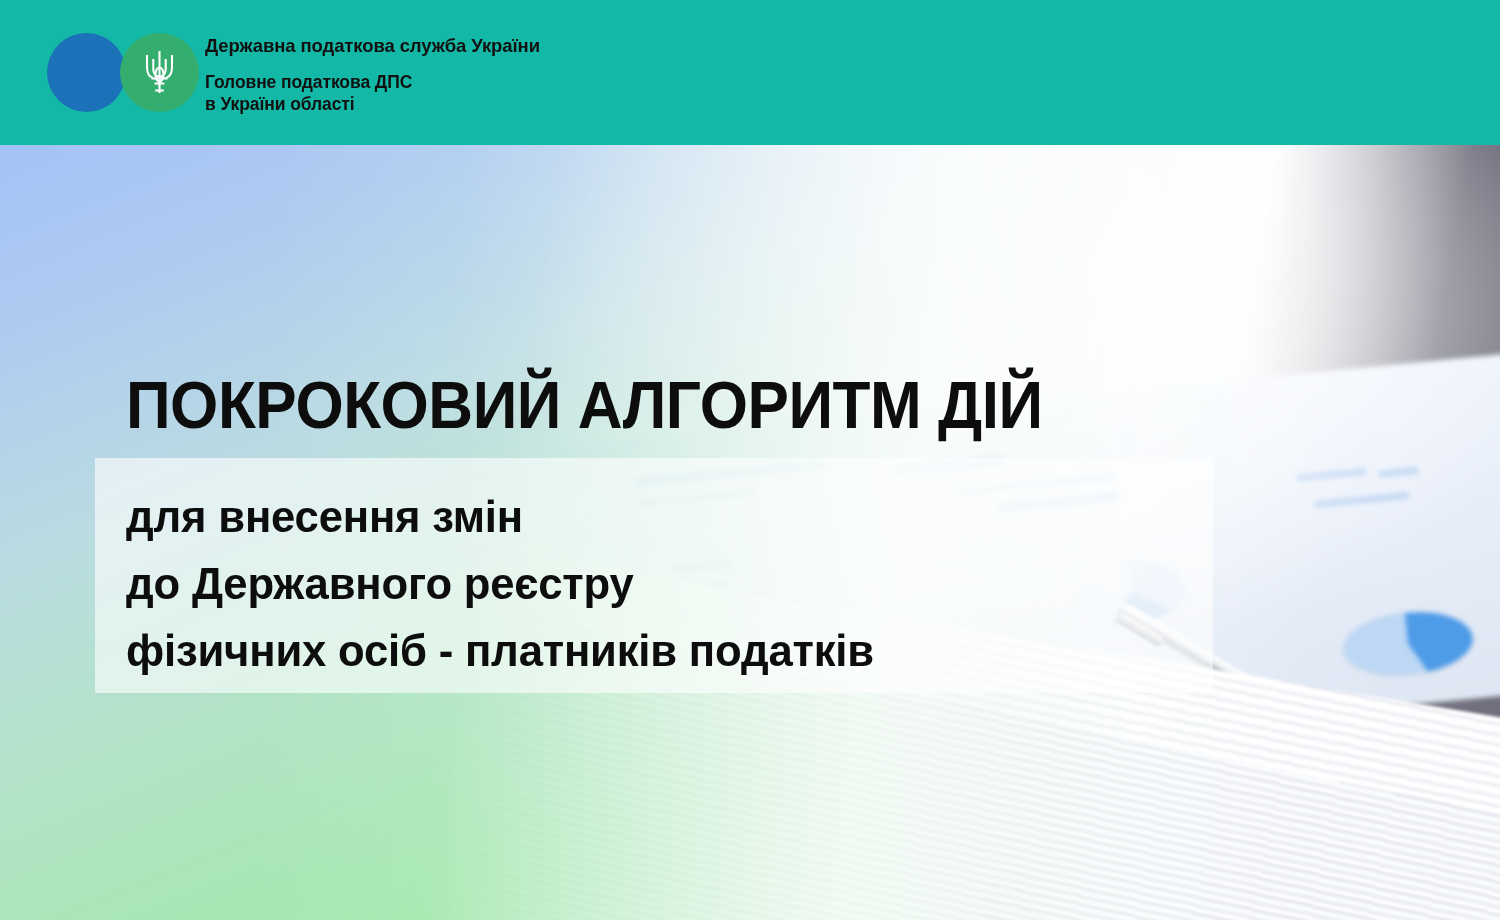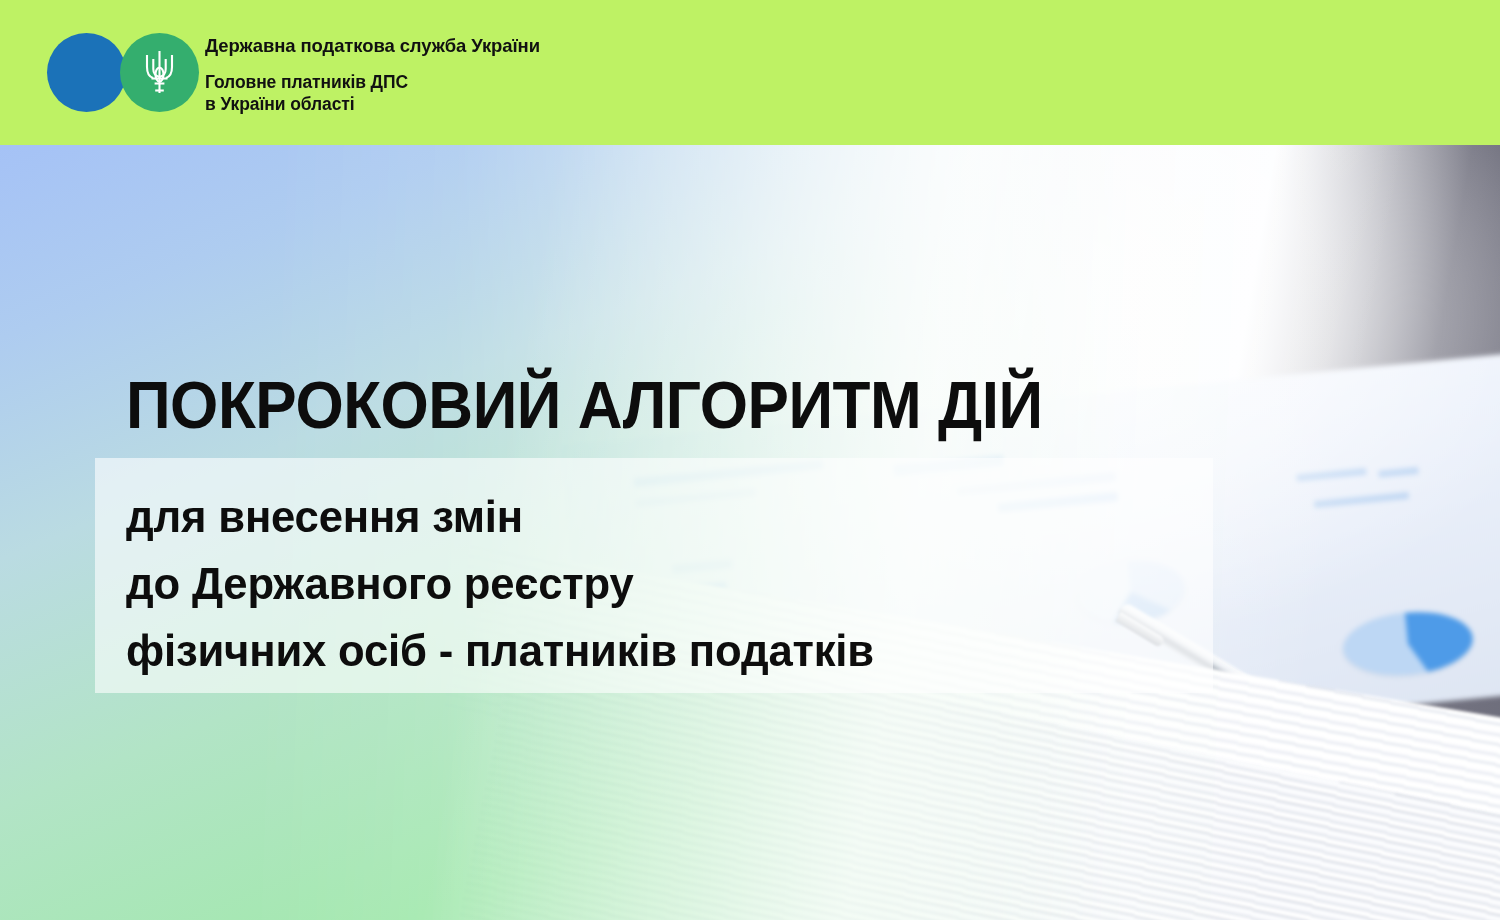--- a/index.html
+++ b/index.html
@@ -19,21 +19,21 @@
     overflow: hidden;
     background: #ffffff;
   }
 
   
   #header {
     position: absolute;
     left: 0; top: 0;
     width: 1500px;
     height: 145px;
-    background: #bef264;
+    background: #14b8a6;
     z-index: 40;
   }
   #logo-mark {
     position: absolute;
     left: 47px;
     top: 33px;
     width: 152px;
     height: 79px;
   }
   .logo-circle {
@@ -319,21 +319,21 @@
           <path d="M12.6 36.5 L22.4 36.5"></path>
           <ellipse cx="17.5" cy="27.5" rx="4" ry="7"></ellipse>
           <path d="M13.2 43.5 L21.8 43.5"></path>
         </g>
       </svg>
     </div>
 
     <div id="header-text">
       <div id="org-title">Державна податкова служба України</div>
       <div id="dept-block">
-        <div id="dept-line-1">Головне платників ДПС</div>
+        <div id="dept-line-1">Головне податкова ДПС</div>
         <div id="dept-line-2">в України області</div>
       </div>
     </div>
   </div>
 
   <div id="hero">
 
     <div id="photo-layer"></div>
 
     <div id="paper-sheet">

